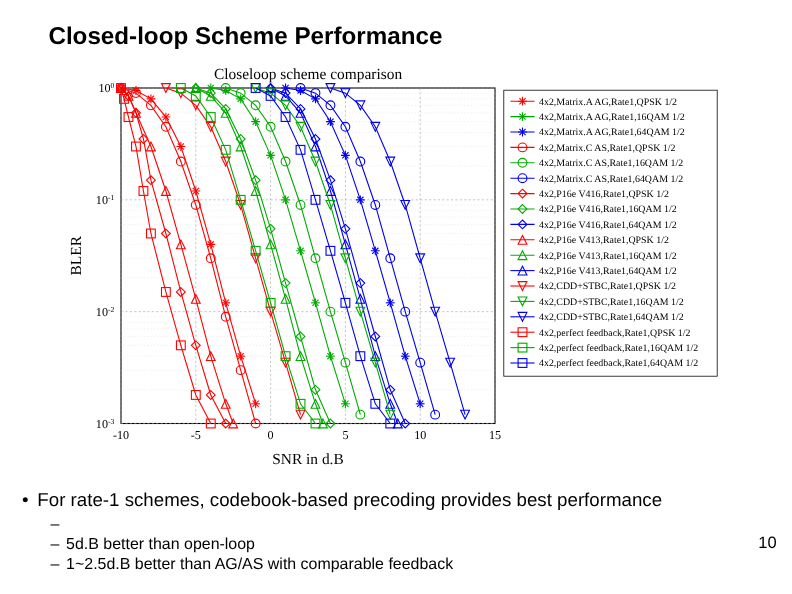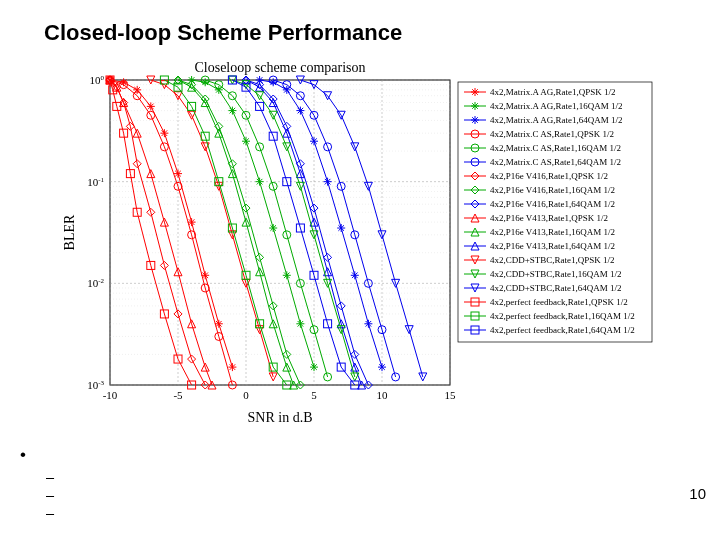--- a/index.html
+++ b/index.html
@@ -425,26 +425,29 @@
         <text x="430" y="264" class="legend-text" fill="#000">4x2,perfect feedback,Rate1,16QAM 1/2</text>
         <line x1="404" y1="275" x2="426" y2="275" stroke="#0000ee"></line>
         <rect x="411" y="271" width="8" height="8" fill="none" stroke="#0000ee"></rect>
         <text x="430" y="278" class="legend-text" fill="#000">4x2,perfect feedback,Rate1,64QAM 1/2</text>
       </svg>
   </div>
 
   <div class="bullets">
     <div class="main">
       <span class="bul">•</span>
+      <span>For rate-1 schemes, codebook-based precoding provides best performance</span>
     </div>
     <div class="sub">
       <span class="dash">–</span>
     </div>
     <div class="sub">
       <span class="dash">–</span>
+      <span>5d.B better than open-loop</span>
     </div>
     <div class="sub">
       <span class="dash">–</span>
+      <span>1~2.5d.B better than AG/AS with comparable feedback</span>
     </div>
   </div>
 
   <div class="pagenum">10</div>
 </div>
 
 </body></html>

